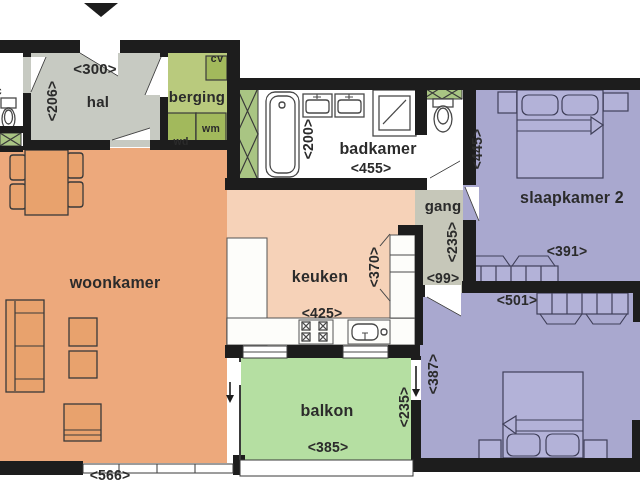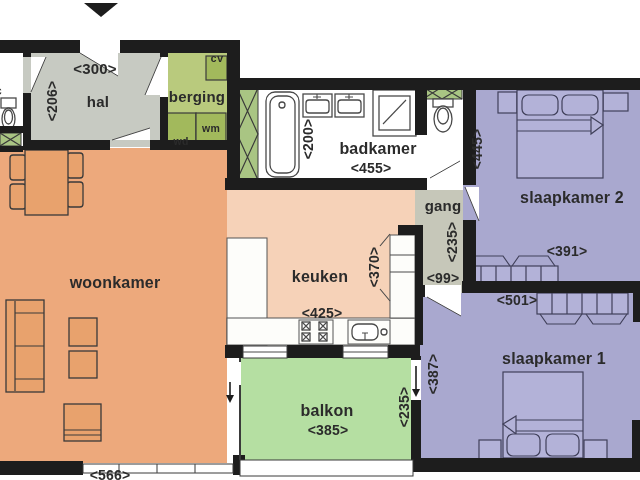--- a/index.html
+++ b/index.html
@@ -54,21 +54,21 @@
   .p-391{left:567px;top:251px;}
   .p-501{left:509px;top:300px;margin-left:8px;}
   .p-sk1{left:554px;top:359px;}
   .p-387{left:433px;top:374px;}
   .p-keuken{left:320px;top:277px;}
   .p-425{left:322px;top:313px;}
   .p-370{left:374px;top:267px;}
   .p-woonkamer{left:115px;top:283px;}
   .p-566{left:110px;top:475px;}
   .p-balkon{left:327px;top:411px;}
-  .p-385{left:328px;top:430px;text-align:center;}
+  .p-385{left:328px;top:447px;text-align:center;}
   .p-235b{left:404px;top:407px;}
 </style>
 </head>
 <body>
 
 <div id="plan">
   <svg width="640" height="480" viewBox="0 0 640 480">
 
     <g>
       <rect class="f-white" x="0" y="53" width="23" height="80"></rect>
@@ -296,21 +296,20 @@
   <div class="lbl room-name p-badkamer">badkamer</div>
   <div class="lbl dim p-455">&lt;455&gt;</div>
   <div class="lbl dim vert p-200">&lt;200&gt;</div>
   <div class="lbl p-gang">gang</div>
   <div class="lbl dim vert p-235g">&lt;235&gt;</div>
   <div class="lbl dim p-99">&lt;99&gt;</div>
   <div class="lbl room-name p-sk2">slaapkamer 2</div>
   <div class="lbl dim vert p-445">&lt;445&gt;</div>
   <div class="lbl dim p-391">&lt;391&gt;</div>
   <div class="lbl dim p-501">&lt;501&gt;</div>
-  <div class="lbl room-name p-sk1">slaapkamer 1</div>
   <div class="lbl dim vert p-387">&lt;387&gt;</div>
   <div class="lbl room-name p-keuken">keuken</div>
   <div class="lbl dim p-425">&lt;425&gt;</div>
   <div class="lbl dim vert p-370">&lt;370&gt;</div>
   <div class="lbl room-name p-woonkamer">woonkamer</div>
   <div class="lbl dim p-566">&lt;566&gt;</div>
   <div class="lbl room-name p-balkon">balkon</div>
   <div class="lbl dim p-385">&lt;385&gt;</div>
   <div class="lbl dim vert p-235b">&lt;235&gt;</div>
 </div>

